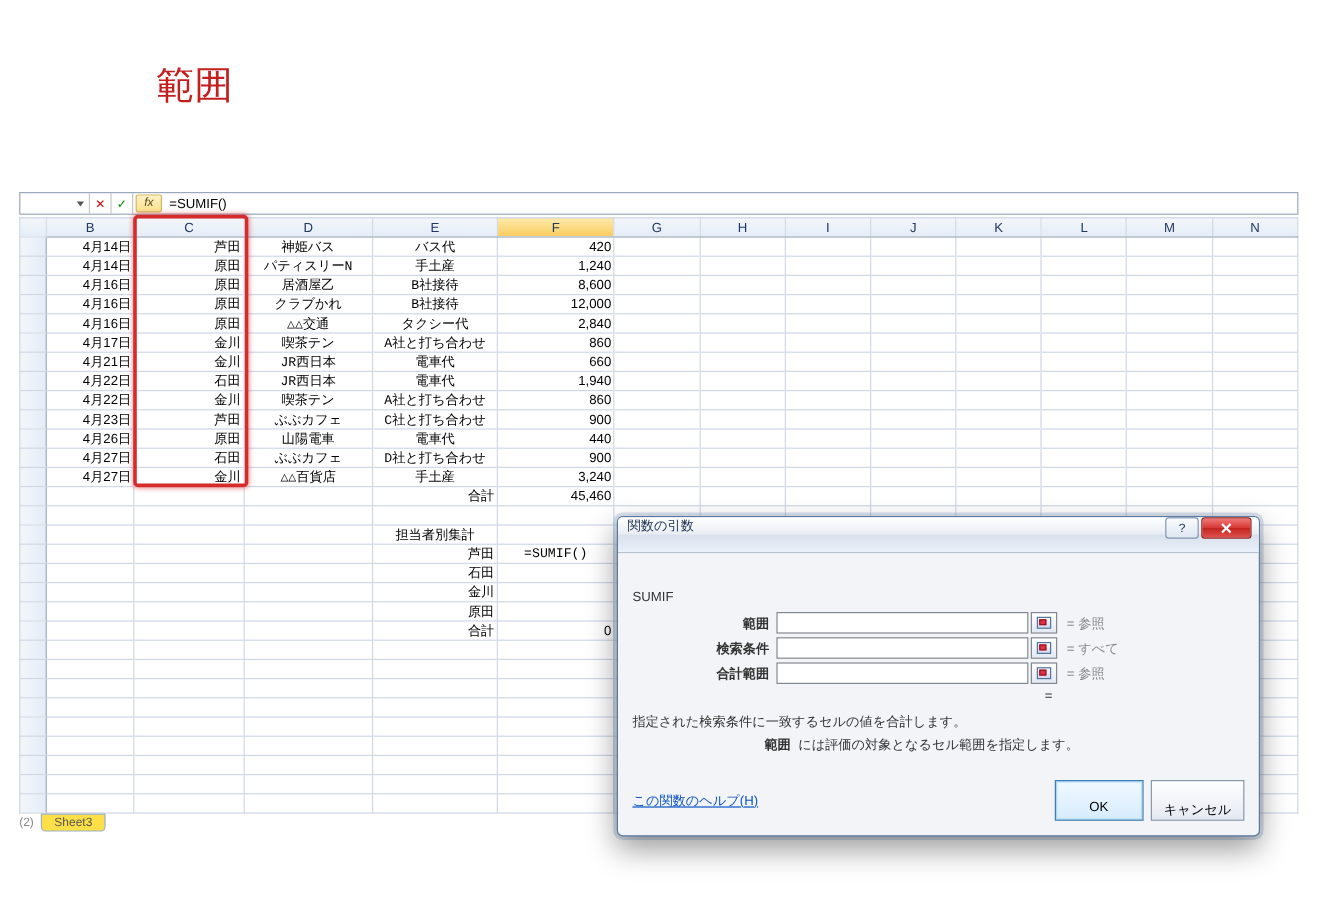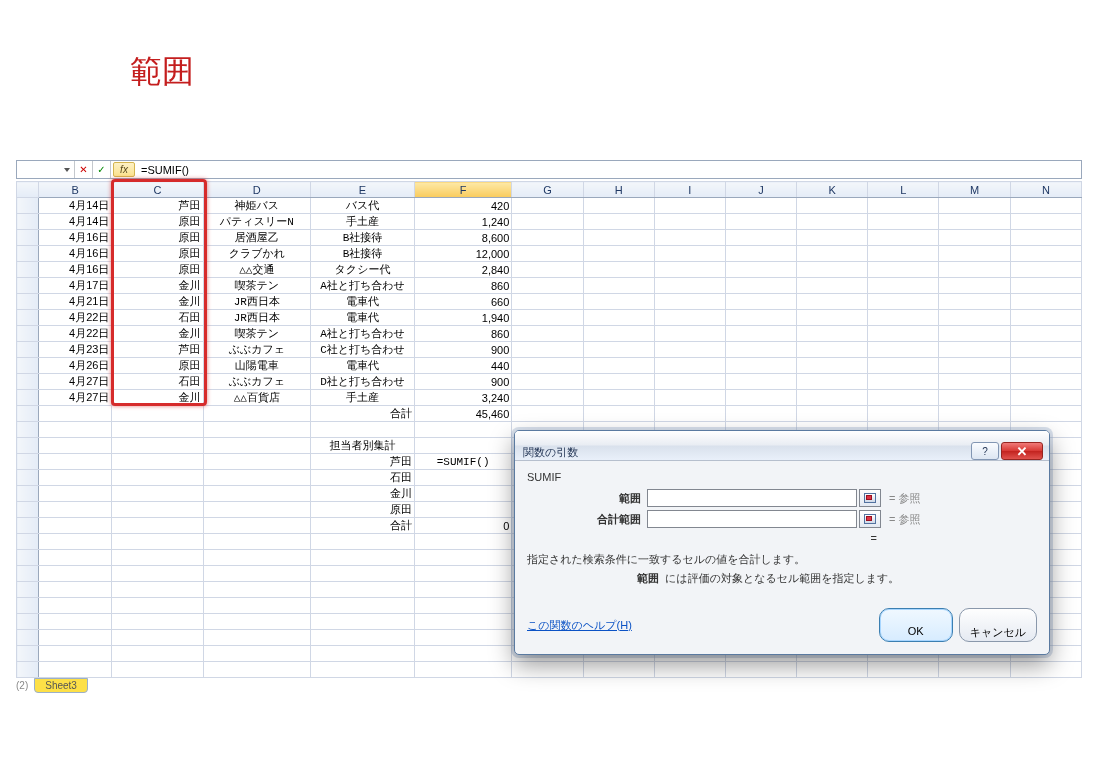--- a/index.html
+++ b/index.html
@@ -68,37 +68,37 @@
 .dialog {
   position: absolute; width: 536px;
   background: #f2f4f7;
   border: 1px solid #5a7aa0; border-radius: 5px;
   box-shadow: 0 10px 25px rgba(0,0,0,.4), 0 0 0 3px rgba(160,180,210,.4);
   left: 514px; top: 430px;
 }
 .dlg-titlebar {
   height: 30px; background: linear-gradient(#fff,#e9edf3 48%,#d9e1ec 52%,#e9f0fa);
   border-bottom: 1px solid #b6bfcd; border-radius: 4px 4px 0 0;
-  display: flex; align-items: flex-end; padding: 0 6px;
+  display: flex; align-items: flex-start; padding: 0 6px;
   font-size: 11px; color: #1b2e4f;
 }
 .dlg-title { flex: 1; padding-left: 2px; }
 .win-btn {
   width: 28px; height: 18px; border: 1px solid #8296b3;
   border-radius: 3px; margin-left: 2px;
   background: linear-gradient(#fafcff,#dde6f2);
   display: flex; align-items: center; justify-content: center;
   font-size: 10px; cursor: pointer;
 }
 .win-btn.close {
   width: 42px; background: linear-gradient(#f07a78,#d83a36 48%,#c32420 52%,#e0524d);
   border: 1px solid #962521; color: #fff; font-size: 13px; font-weight: bold;
 }
 .dlg-body { padding: 10px 12px 12px; font-size: 11px; color:#333; }
-.func-name { font-size: 11px; margin-bottom: 6px; }
+.func-name { font-size: 11px; margin-bottom: 6px; margin-top: 21px; }
 .arg-row { display: flex; align-items: center; margin: 3px 0; }
 .arg-label { width: 120px; text-align: right; padding-right: 6px; font-weight: bold; }
 .arg-input {
   width: 210px; height: 18px; border: 1px solid #828790;
   background: #fff;
 }
 .ref-btn {
   width: 22px; height: 18px; border: 1px solid #828790;
   background: linear-gradient(#fff,#e3e9f2);
   margin-left: 2px; display:flex; align-items:center; justify-content:center;
@@ -116,21 +116,21 @@
 .arg-hint { padding-left: 8px; color: #888; }
 .eq { display:block; text-align:right; padding-right:160px; margin:4px 0 8px; color:#333;}
 .desc-main { margin: 6px 0 4px; }
 .desc-sub  { padding-left: 110px; margin-bottom: 22px; }
 .result-line { margin-bottom: 12px; }
 .dlg-footer { display:flex; align-items:center; }
 .help-link { color: #0b52c5; text-decoration: underline; cursor:pointer; }
 .dlg-buttons { margin-left:auto; display:flex; gap:6px; }
 .dlg-btn {
   min-width: 74px; height: 22px; border:1px solid #8a98ab;
-  border-radius: 10px; background: linear-gradient(#fefefe,#e5eaf2);
+  border-radius: 0; background: linear-gradient(#fefefe,#e5eaf2);
   cursor:pointer; padding: 16px 10px; font-size:11px;
 }
 .dlg-btn.focus {
   border:1px solid #3c7fb1; box-shadow: inset 0 0 0 1px #a8d6ff;
   background: linear-gradient(#f0f8ff,#d7ecff);
 }
 
 .sheet-tabs {
   position:absolute; left:16px; top:678px; font-size:10px; color:#555;
   display:flex; align-items:center;
@@ -734,20 +734,28 @@
   <div class="dlg-body">
     <div class="func-name">SUMIF</div>
     <div id="arg-rows">
         <div class="arg-row">
       <div class="arg-label">範囲</div>
       <input class="arg-input" style="">
       <div class="ref-btn">
             <div class="ref-icon"></div>
           </div>
       <div class="arg-hint">= 参照</div>
+    </div>
+        <div class="arg-row">
+      <div class="arg-label">検索条件</div>
+      <input class="arg-input" style="">
+      <div class="ref-btn">
+            <div class="ref-icon"></div>
+          </div>
+      <div class="arg-hint">= すべて</div>
     </div>
         <div class="arg-row">
       <div class="arg-label">合計範囲</div>
       <input class="arg-input" style="">
       <div class="ref-btn">
             <div class="ref-icon"></div>
           </div>
       <div class="arg-hint">= 参照</div>
     </div>
       </div>

